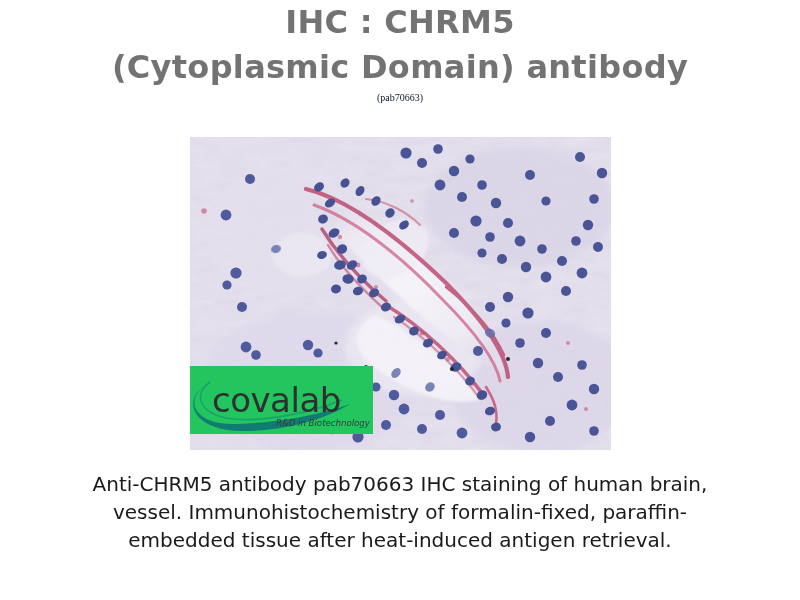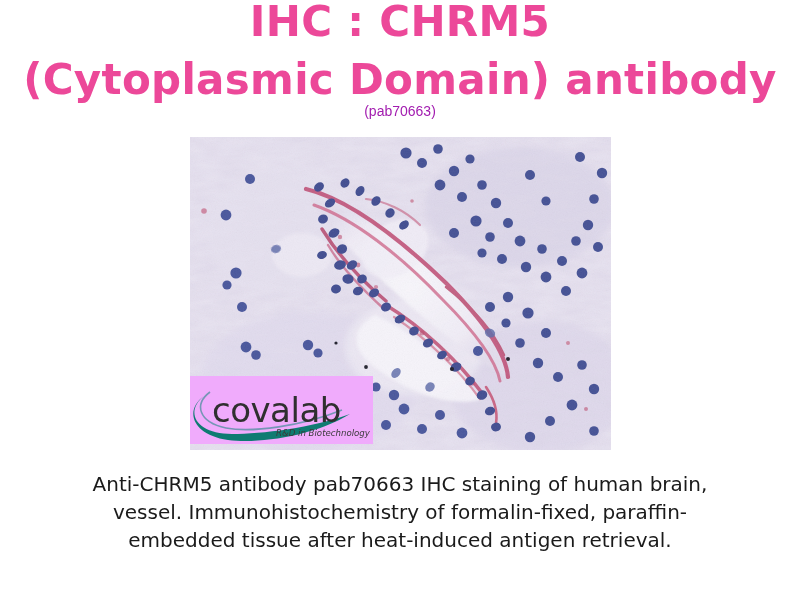--- a/index.html
+++ b/index.html
@@ -20,34 +20,34 @@
   .title-block {
     position: absolute;
     left: 0;
     top: 2px;
     width: 800px;
     text-align: center;
   }
   .title-line {
     font-family: "DejaVu Sans", sans-serif;
     font-weight: bold;
-    font-size: 42px;
+    font-size: 32px;
     line-height: 40px;
     letter-spacing: 0.3px;
-    color: #ec4899;
+    color: #737373;
     white-space: nowrap;
   }
   .title-line-2 {
-    margin-top: 18px;
+    margin-top: 5px;
   }
   .catalog-line {
-    font-family: Liberation Sans, sans-serif;
-    font-size: 14px;
+    font-family: Liberation Serif, serif;
+    font-size: 10px;
     line-height: 16px;
-    color: #a21caf;
+    color: #0f172a;
     margin-top: 3px;
   }
 
   
   .micrograph-wrap {
     position: absolute;
     left: 190px;
     top: 137px;
     width: 421px;
     height: 313px;
@@ -57,24 +57,24 @@
   .micrograph-svg {
     display: block;
     width: 421px;
     height: 313px;
   }
 
   
   .logo-box {
     position: absolute;
     left: 0px;
-    bottom: 6px;
+    bottom: 16px;
     width: 183px;
     height: 68px;
-    background: #f0abfc;
+    background: #22c55e;
     overflow: hidden;
   }
   .logo-svg {
     display: block;
     width: 183px;
     height: 68px;
   }
 
   
   .caption {

